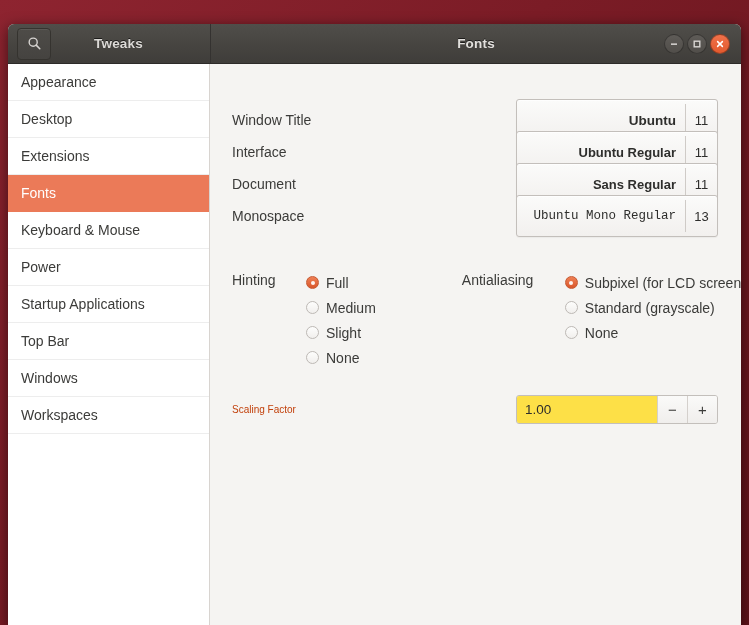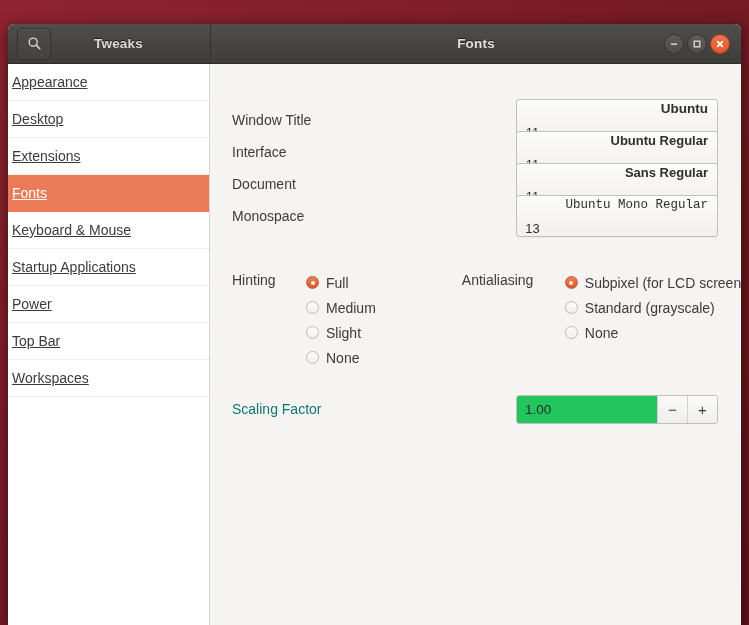--- a/index.html
+++ b/index.html
@@ -125,30 +125,29 @@
   #sidebar {
     width: 201px;
     min-width: 201px;
     background: #ffffff;
     border-right: 1px solid #d8d4d0;
     overflow: hidden;
   }
   .side-item {
     height: 37px;
     line-height: 37px;
-    padding-left: 4px;
+    padding-left: 13px;
     font-size: 14px;
     color: #3b3b39;
     border-bottom: 1px solid #ededed;
     white-space: nowrap;
     overflow: hidden;
     text-overflow: ellipsis;
     cursor: pointer;
     box-sizing: border-box;
-    text-decoration: underline;
   }
   .side-item.selected {
     background: #eb7a58;
     color: #ffffff;
     border-bottom-color: #eb7a58;
   }
 
   
   #content {
     flex: 1;
@@ -181,21 +180,20 @@
     height: 42px;
     box-sizing: border-box;
     border: 1px solid #c3bfbb;
     border-radius: 3px;
     background: linear-gradient(to bottom, #fbfbfa 0%, #f2f0ee 100%);
     box-shadow: 0 1px 0 rgba(255,255,255,0.7) inset, 0 1px 1px rgba(0,0,0,0.04);
     display: flex;
     align-items: stretch;
     cursor: pointer;
     overflow: hidden;
-    flex-direction: column;
   }
   .font-btn .fb-name {
     flex: 1;
     display: flex;
     align-items: center;
     justify-content: flex-end;
     padding-right: 9px;
     font-size: 13px;
     color: #2e2e2c;
     white-space: nowrap;
@@ -279,37 +277,37 @@
     position: absolute;
     left: 22px;
     top: 330px;
     right: 23px;
     display: flex;
     align-items: center;
     height: 30px;
   }
   .scaling-row .lbl {
     flex: 1;
-    font-size: 14px;
-    color: #0f766e;
+    font-size: 10px;
+    color: #c2410c;
   }
   .spinbox {
     width: 202px;
     height: 29px;
     box-sizing: border-box;
     border: 1px solid #c3bfbb;
     border-radius: 3px;
     background: #f2f0ee;
     display: flex;
     align-items: stretch;
     overflow: hidden;
   }
   .spinbox .sb-entry {
     flex: 1;
-    background: #22c55e;
+    background: #fde047;
     display: flex;
     align-items: center;
     padding-left: 8px;
     font-size: 13.5px;
     color: #2e2e2c;
     border-right: 1px solid #d4d0cc;
     cursor: text;
   }
   .spinbox .sb-btn {
     width: 29px;
@@ -364,23 +362,24 @@
   </div>
 
   <div id="body">
 
     <div id="sidebar">
       <div class="side-item"><span>Appearance</span></div>
       <div class="side-item"><span>Desktop</span></div>
       <div class="side-item"><span>Extensions</span></div>
       <div class="side-item selected"><span>Fonts</span></div>
       <div class="side-item"><span>Keyboard &amp; Mouse</span></div>
+      <div class="side-item"><span>Power</span></div>
       <div class="side-item"><span>Startup Applications</span></div>
-      <div class="side-item"><span>Power</span></div>
       <div class="side-item"><span>Top Bar</span></div>
+      <div class="side-item"><span>Windows</span></div>
       <div class="side-item"><span>Workspaces</span></div>
     </div>
 
     <div id="content">
 
       <div class="font-rows">
 
         <div class="font-row">
           <div class="lbl">Window Title</div>
           <div class="font-btn">

